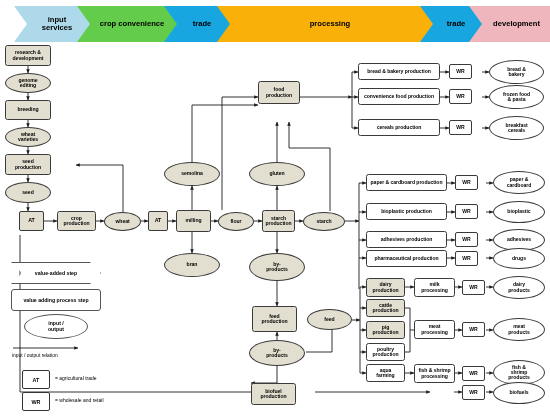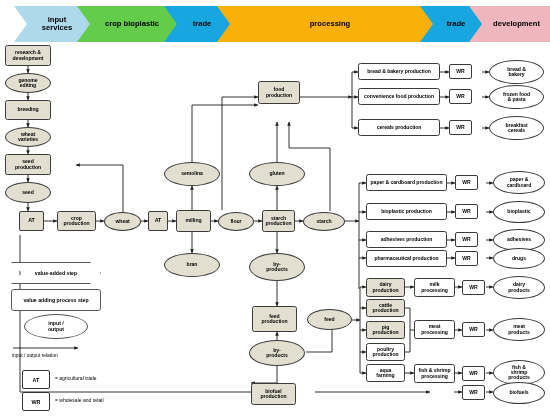--- a/index.html
+++ b/index.html
@@ -46,21 +46,21 @@
 </style>
 </head>
 <body>
 
 <div id="canvas">
 
   <div class="band" style="left:14px;width:86px;background:#aed9ea;">
     <span>input<br>services</span>
   </div>
   <div class="band" style="left:77px;width:110px;background:#63cc4b;">
-    <span>crop bioplastic</span>
+    <span>crop convenience</span>
   </div>
   <div class="band" style="left:164px;width:76px;background:#17a6e0;">
     <span>trade</span>
   </div>
   <div class="band" style="left:217px;width:226px;background:#f9b10a;">
     <span>processing</span>
   </div>
   <div class="band" style="left:420px;width:72px;background:#17a6e0;">
     <span>trade</span>
   </div>

